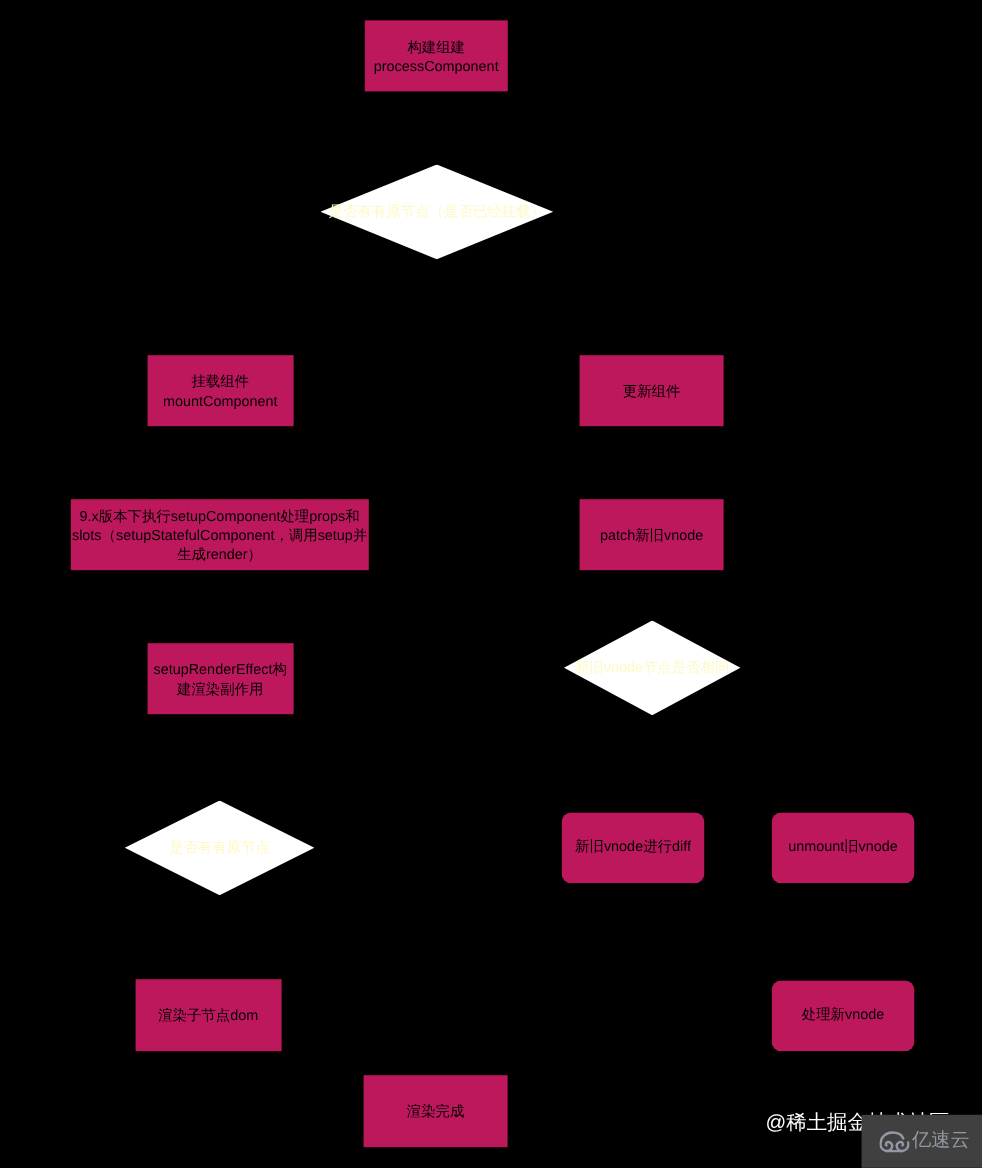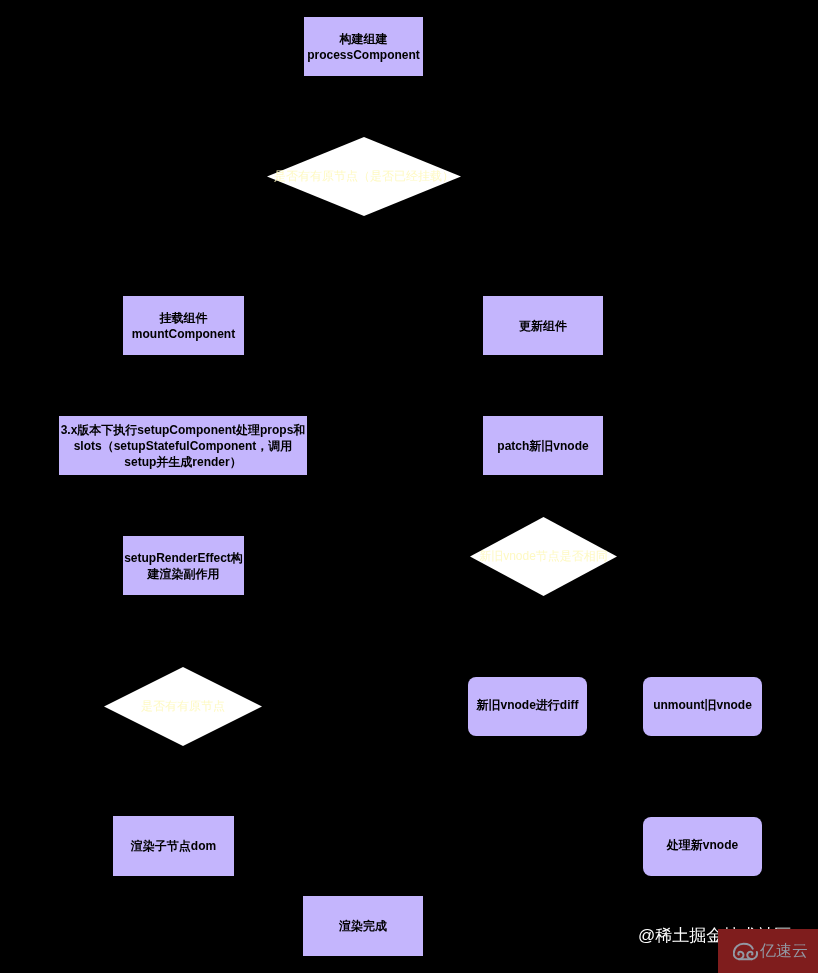--- a/index.html
+++ b/index.html
@@ -9,31 +9,30 @@
     background:#000000;
     font-family:"Liberation Sans",sans-serif;
     overflow:hidden;
     position:relative;
   }
   #canvas{position:absolute;left:0;top:0;width:818px;height:973px;}
   .node,.diamond,.watermark,.brandbox{will-change:transform;}
 
   .node{
     position:absolute;
-    background:#c4b5fd;
+    background:#be185d;
     color:#000000;
     font-size:12px;
     line-height:16px;
     text-align:center;
     display:flex;
     align-items:center;
     justify-content:center;
     box-sizing:border-box;
     white-space:pre-line;
-    font-weight:bold;
   }
   .node .lbl{display:block;width:100%;}
   .rounded{border-radius:8px;}
   .rounded .lbl{position:relative;top:-1.5px;}
 
   .diamond{
     position:absolute;
     display:flex;
     align-items:center;
     justify-content:center;
@@ -54,21 +53,21 @@
     position:absolute;
     left:638px;top:926px;
     color:#ffffff;
     font-size:17px;
     line-height:20px;
     white-space:nowrap;
   }
   .brandbox{
     position:absolute;
     left:718px;top:929px;width:100px;height:44px;
-    background:#7f1d1d;
+    background:#404040;
     display:flex;
     align-items:center;
     justify-content:flex-start;
     padding-left:15px;
     box-sizing:border-box;
   }
   .brandbox .cloud{
     width:25px;height:20px;color:#9398a3;flex:none;margin-top:1px;
   }
   .brandbox .brandtext{
@@ -99,21 +98,21 @@
   <div class="node" id="n3" style="left: 123px; top: 296px; width: 121px; height: 59px;">
     <span class="lbl">挂载组件
 mountComponent</span>
   </div>
 
   <div class="node" id="n4" style="left: 483px; top: 296px; width: 120px; height: 59px;">
     <span class="lbl">更新组件</span>
   </div>
 
   <div class="node" id="n5" style="left: 59px; top: 416px; width: 248px; height: 59px;">
-    <span class="lbl">3.x版本下执行setupComponent处理props和slots（setupStatefulComponent，调用setup并生成render）</span>
+    <span class="lbl">9.x版本下执行setupComponent处理props和slots（setupStatefulComponent，调用setup并生成render）</span>
   </div>
 
   <div class="node" id="n6" style="left: 483px; top: 416px; width: 120px; height: 59px;">
     <span class="lbl">patch新旧vnode</span>
   </div>
 
   <div class="node" id="n7" style="left: 123px; top: 536px; width: 121px; height: 59px;">
     <span class="lbl">setupRenderEffect构建渲染副作用</span>
   </div>
 

